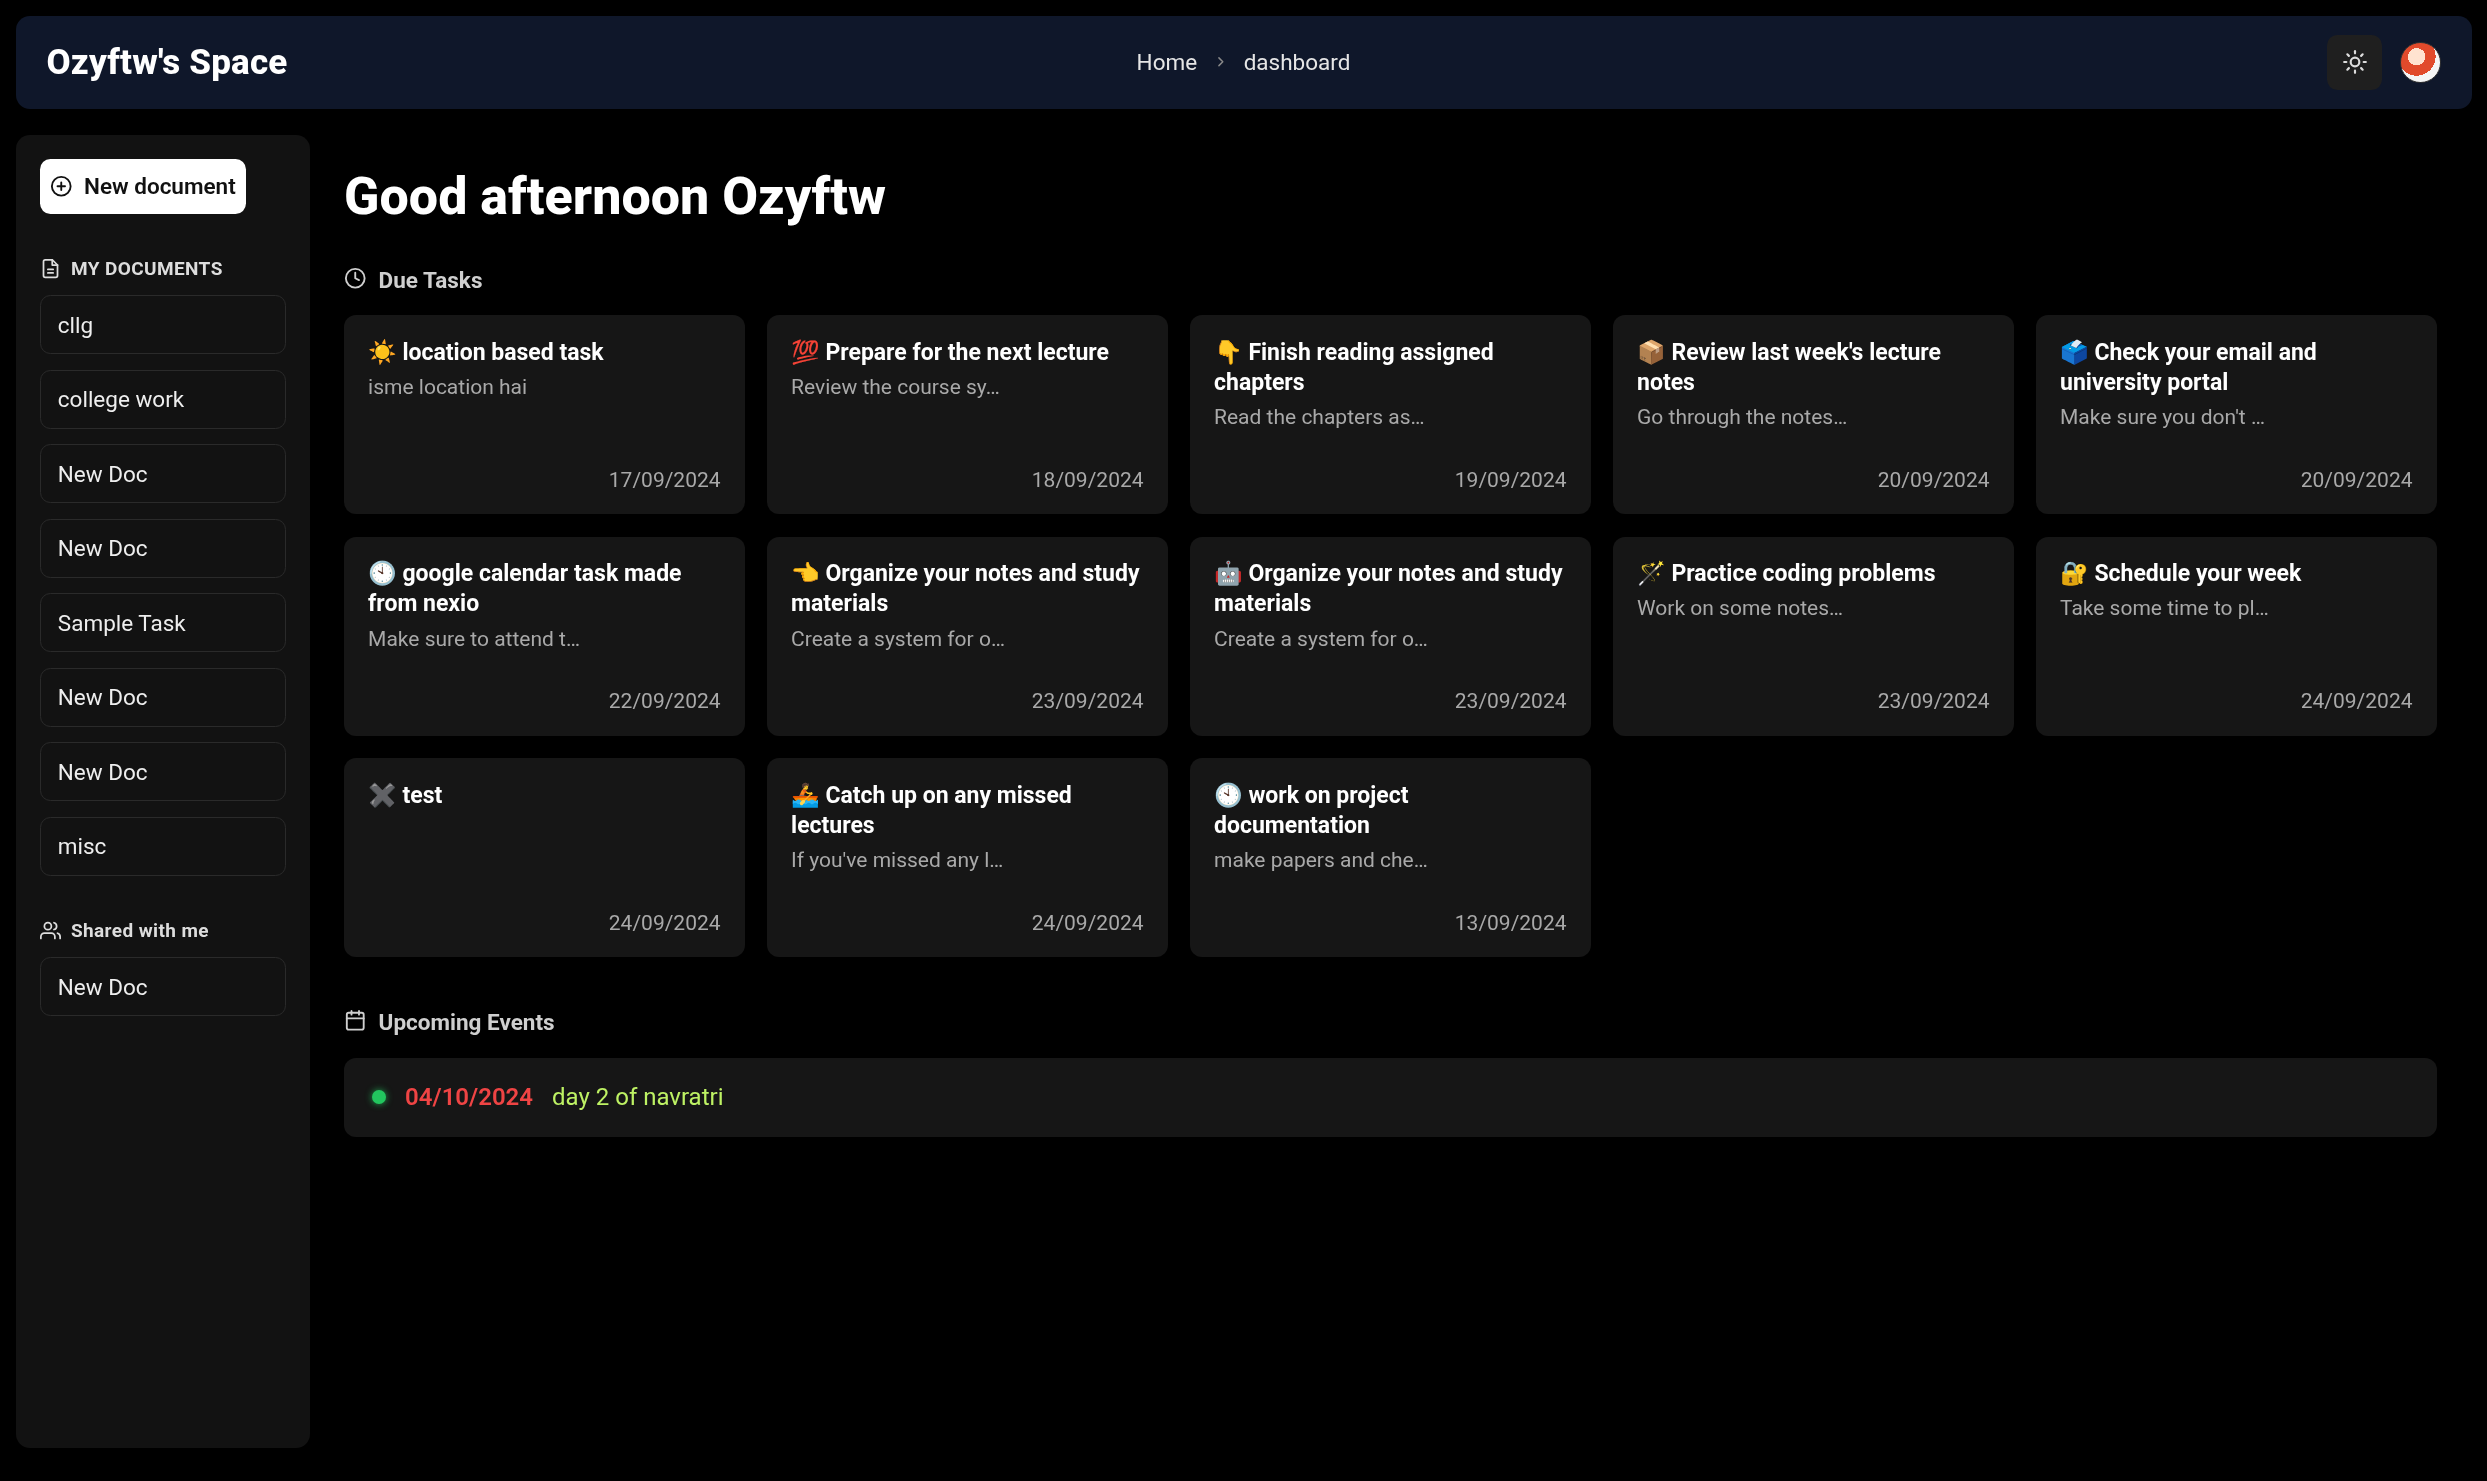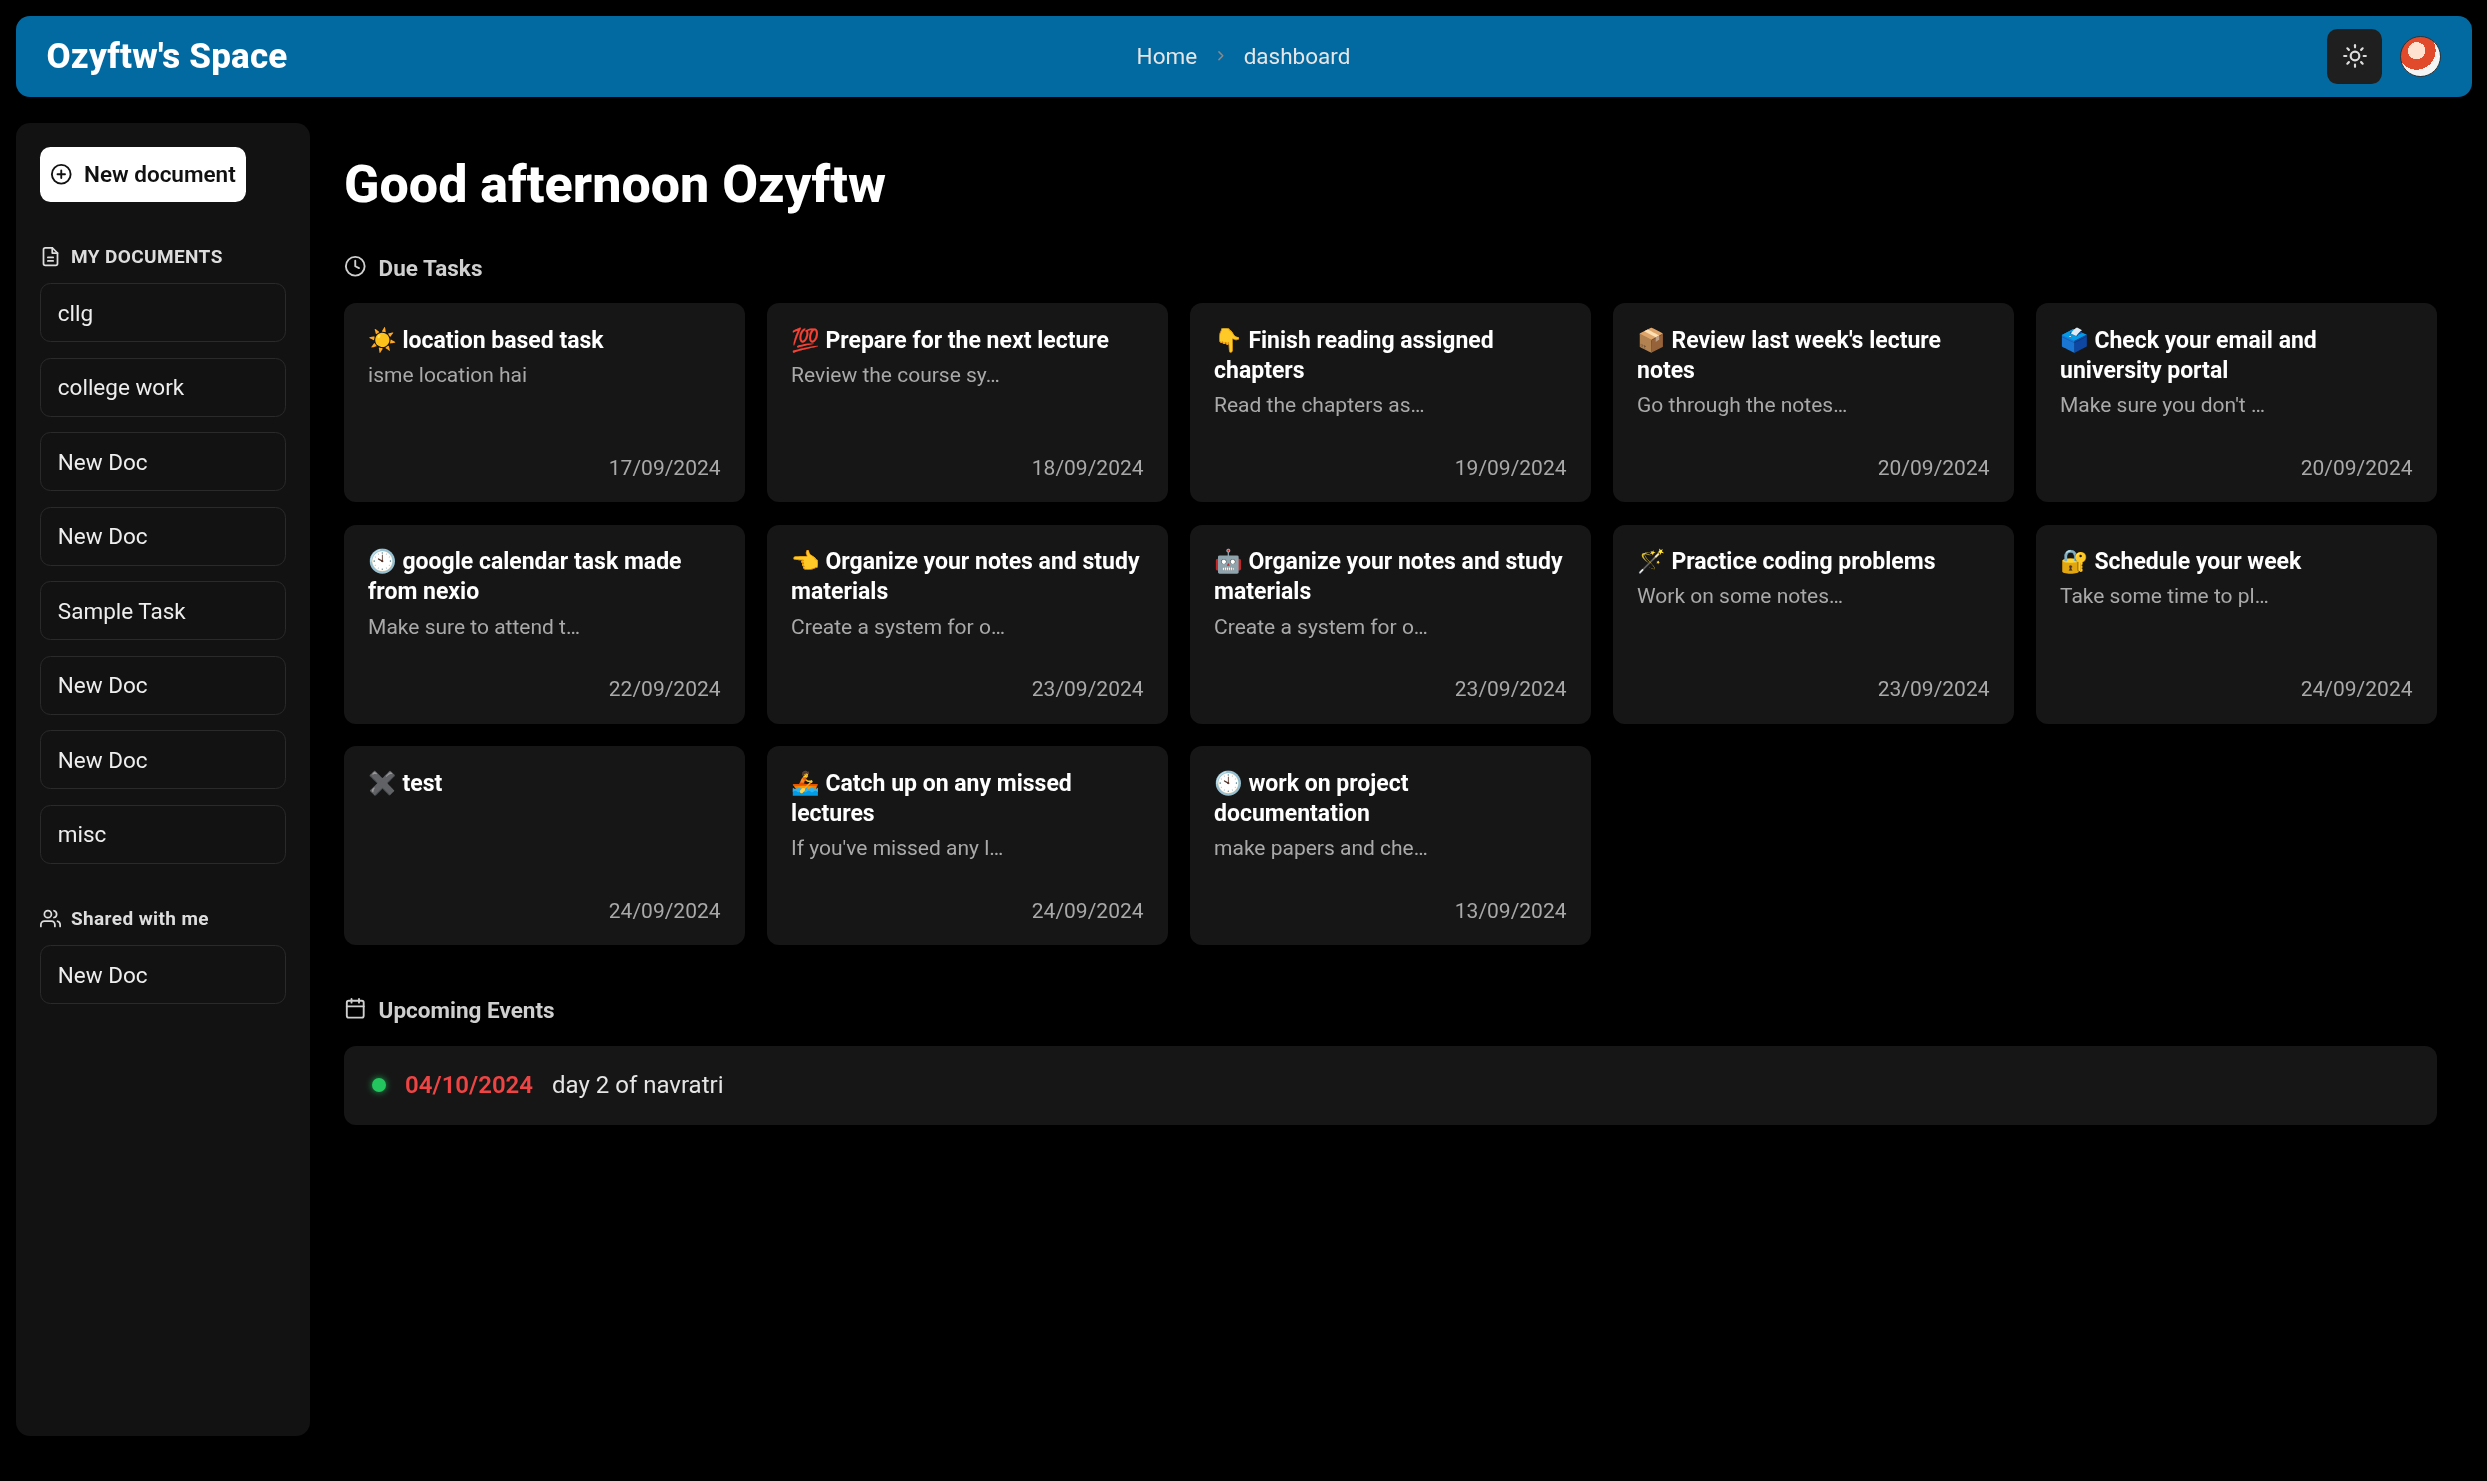--- a/index.html
+++ b/index.html
@@ -9,23 +9,23 @@
     background: #000;
     font-family: -apple-system, BlinkMacSystemFont, "Segoe UI", Roboto, Helvetica, Arial, sans-serif;
     color: #fff;
     overflow: hidden;
   }
   .shell {
     padding: 15.5px;
   }
   
   .topbar {
-    background: #0369a1;
+    background: #0f172a;
     border-radius: 14px;
-    height: 81px;
+    height: 93px;
     display: flex;
     align-items: center;
     padding: 0 31px;
     position: relative;
   }
   .brand {
     font-size: 35px;
     font-weight: 800;
     letter-spacing: 0.2px;
   }
@@ -173,21 +173,21 @@
     padding: 0 28px;
     gap: 19px;
     font-size: 24px;
   }
   .dot {
     width: 14px; height: 14px; border-radius: 50%;
     background: #22c55e;
     box-shadow: 0 0 7px rgba(34,197,94,.8);
   }
   .eventdate { color: #ef4444; font-weight: 600; }
-  .eventtitle { color: #e5e5e5; }
+  .eventtitle { color: #bef264; }
   svg { display: block; }
 </style>
 </head>
 <body>
 
 <div class="shell">
   <div class="topbar">
     <div class="brand">Ozyftw's Space</div>
     <div class="crumbs">
       <span>Home</span>

